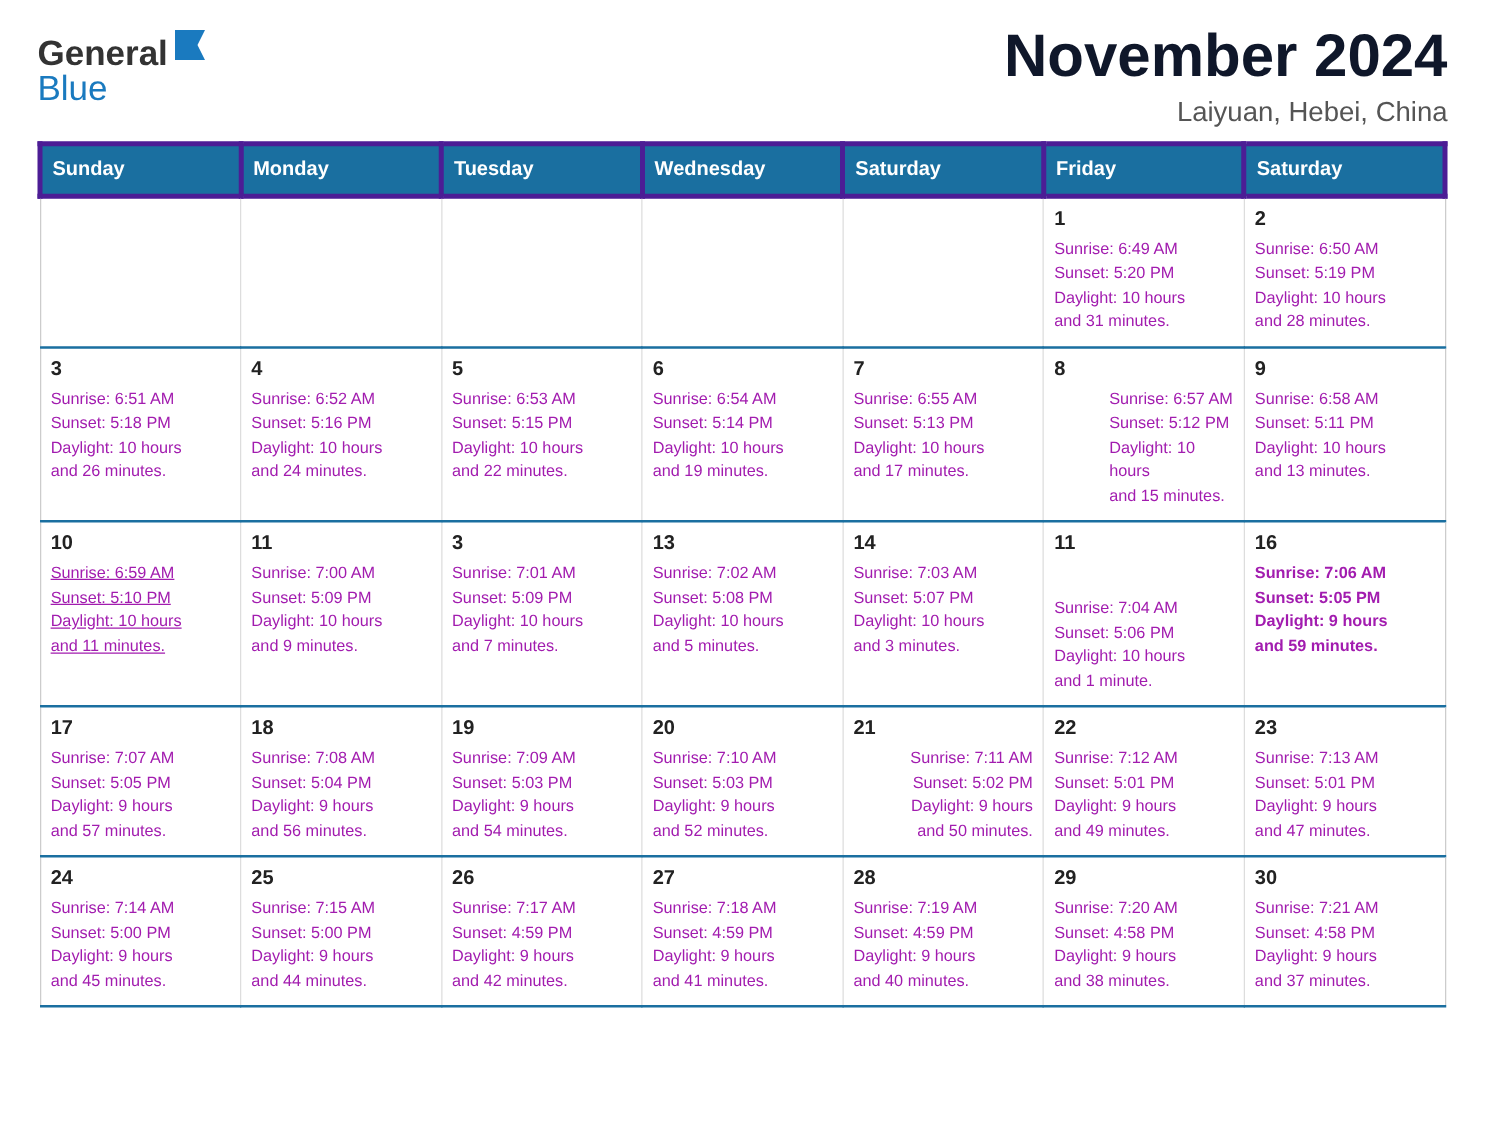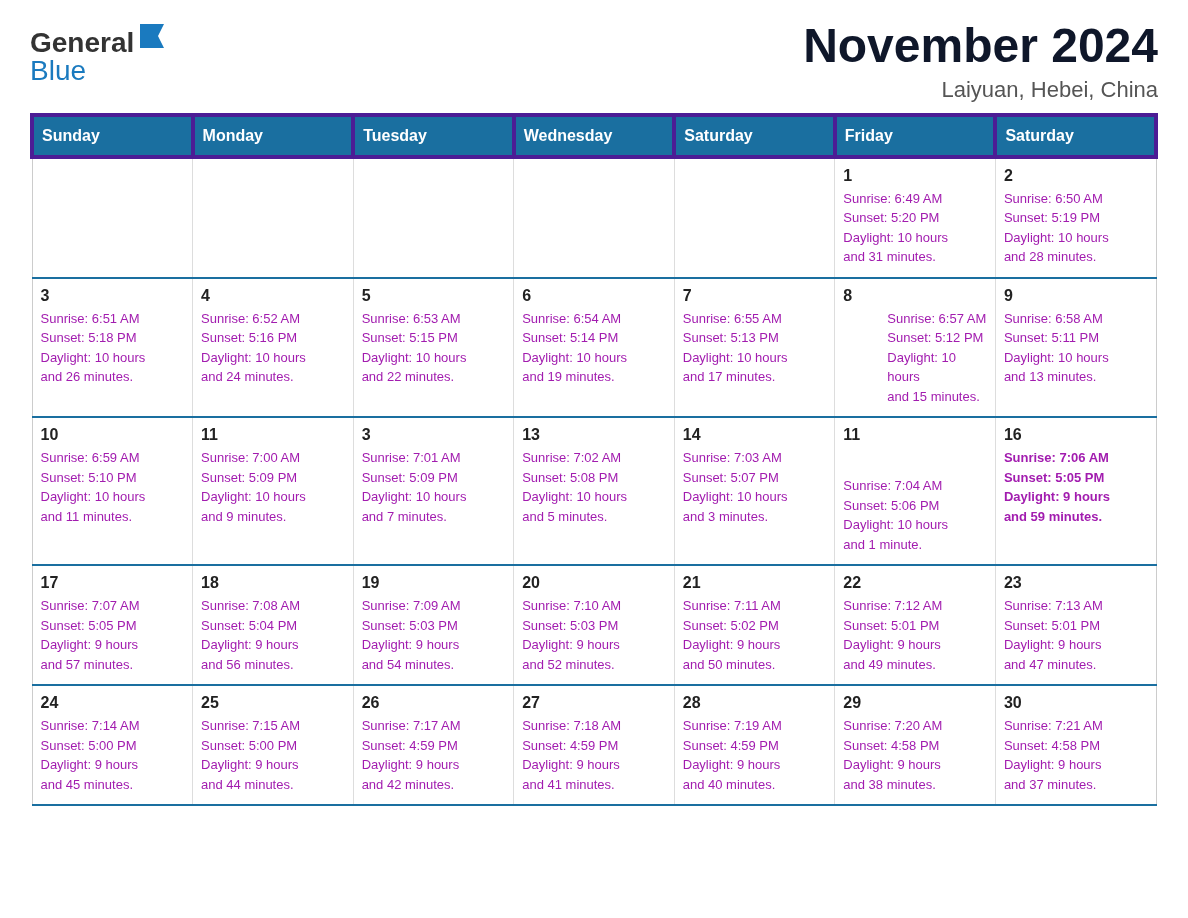--- a/index.html
+++ b/index.html
@@ -200,21 +200,21 @@
           <div class="day-number">9</div>
           <div class="day-info" style="white-space: pre-line;">Sunrise: 6:58 AM
 Sunset: 5:11 PM
 Daylight: 10 hours
 and 13 minutes.</div>
         </td>
       </tr>
       <tr>
         <td>
           <div class="day-number">10</div>
-          <div class="day-info" style="white-space: pre-line;">Sunrise: 6:59 AM
+          <div class="day-info" style="white-space: pre-line; text-decoration: underline;">Sunrise: 6:59 AM
 Sunset: 5:10 PM
 Daylight: 10 hours
 and 11 minutes.</div>
         </td>
         <td>
           <div class="day-number">11</div>
           <div class="day-info" style="white-space: pre-line;">Sunrise: 7:00 AM
 Sunset: 5:09 PM
 Daylight: 10 hours
 and 9 minutes.</div>
@@ -279,21 +279,21 @@
         </td>
         <td>
           <div class="day-number">20</div>
           <div class="day-info" style="white-space: pre-line;">Sunrise: 7:10 AM
 Sunset: 5:03 PM
 Daylight: 9 hours
 and 52 minutes.</div>
         </td>
         <td>
           <div class="day-number">21</div>
-          <div class="day-info" style="white-space: pre-line;">Sunrise: 7:11 AM
+          <div class="day-info" style="white-space: pre-line; text-align: right;">Sunrise: 7:11 AM
 Sunset: 5:02 PM
 Daylight: 9 hours
 and 50 minutes.</div>
         </td>
         <td>
           <div class="day-number">22</div>
           <div class="day-info" style="white-space: pre-line;">Sunrise: 7:12 AM
 Sunset: 5:01 PM
 Daylight: 9 hours
 and 49 minutes.</div>

